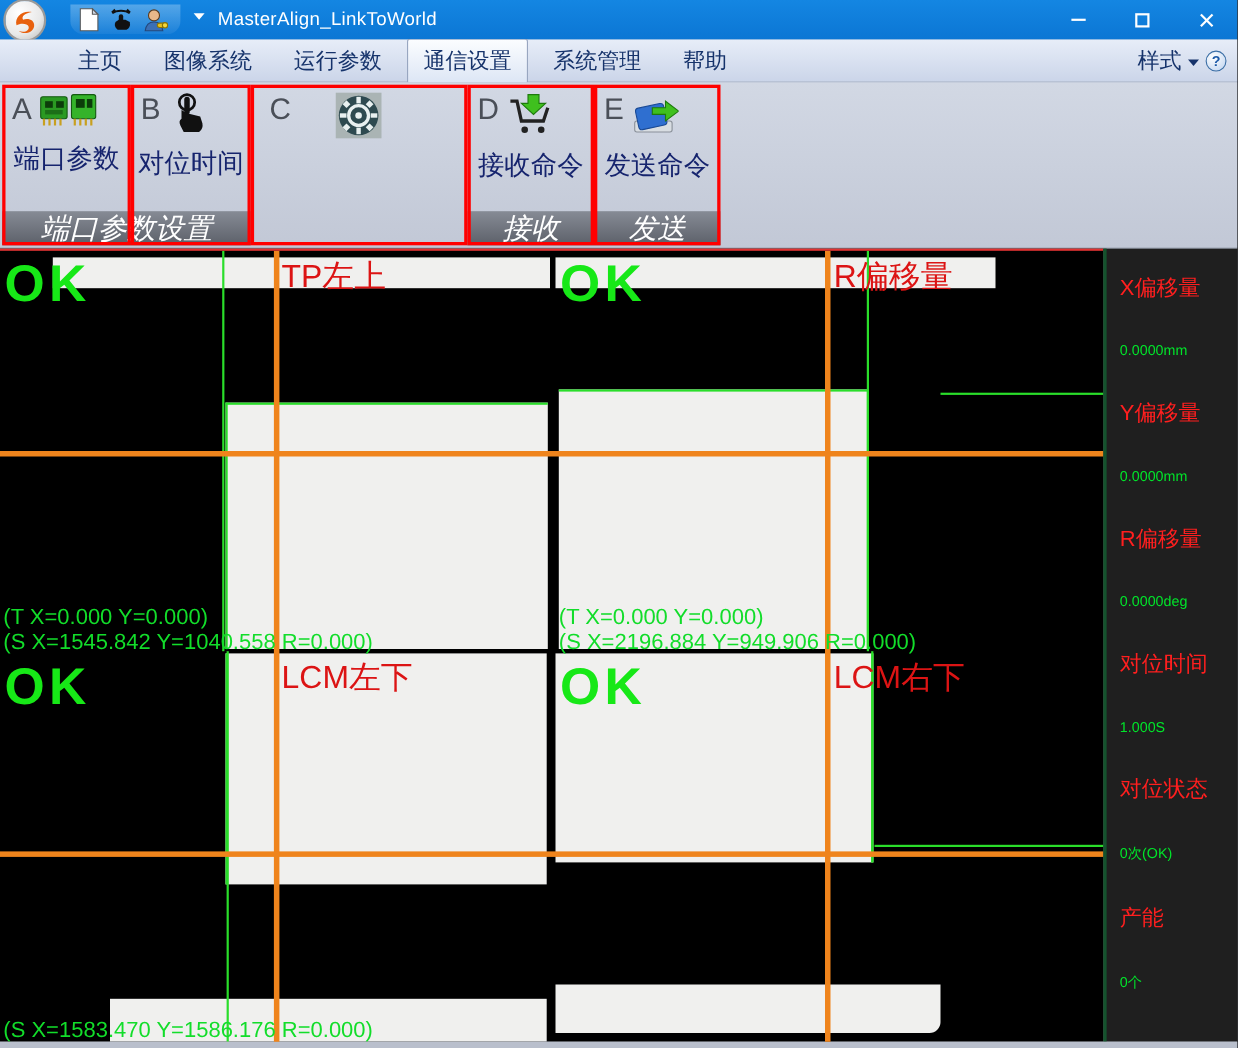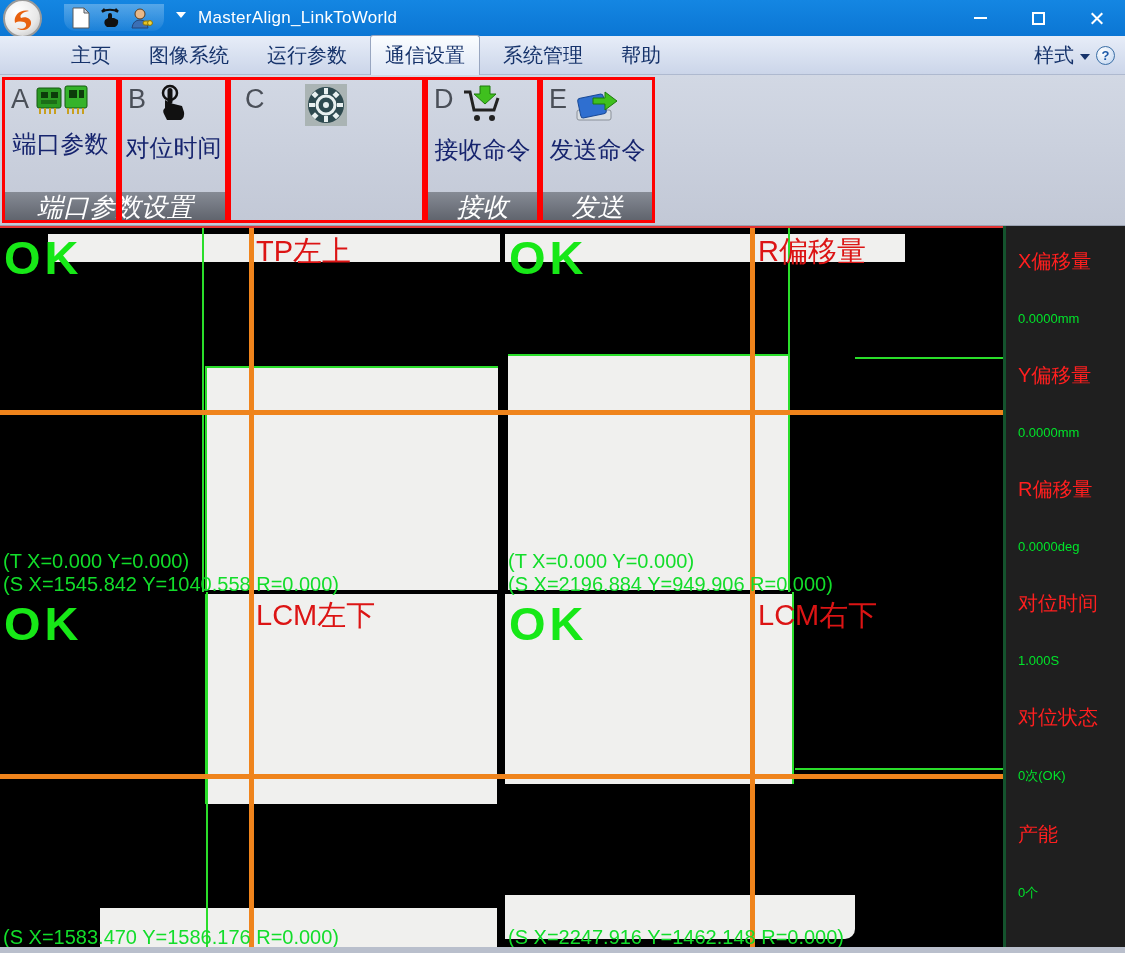--- a/index.html
+++ b/index.html
@@ -276,21 +276,20 @@
     <div class="cam-label" style="left:758px;top:4px;">R偏移量</div>
     <div class="coords" style="left:508px;top:322px;">(T X=0.000 Y=0.000)</div>
     <div class="coords" style="left:508px;top:345px;">(S X=2196.884 Y=949.906 R=0.000)</div>
 
     <div class="ok-text" style="left:4px;top:368px;">OK</div>
     <div class="cam-label" style="left:256px;top:368px;">LCM左下</div>
     <div class="coords" style="left:3px;top:698px;">(S X=1583.470 Y=1586.176 R=0.000)</div>
 
     <div class="ok-text" style="left:509px;top:368px;">OK</div>
     <div class="cam-label" style="left:758px;top:368px;">LCM右下</div>
-    <div class="coords" style="left:508px;top:698px;">(S X=2247.916 Y=1462.148 R=0.000)</div>
   </div>
 
   <div class="sidebar">
     <div class="sb-label">X偏移量</div>
     <div class="sb-value">0.0000mm</div>
     <div class="sb-label">Y偏移量</div>
     <div class="sb-value">0.0000mm</div>
     <div class="sb-label">R偏移量</div>
     <div class="sb-value">0.0000deg</div>
     <div class="sb-label">对位时间</div>

